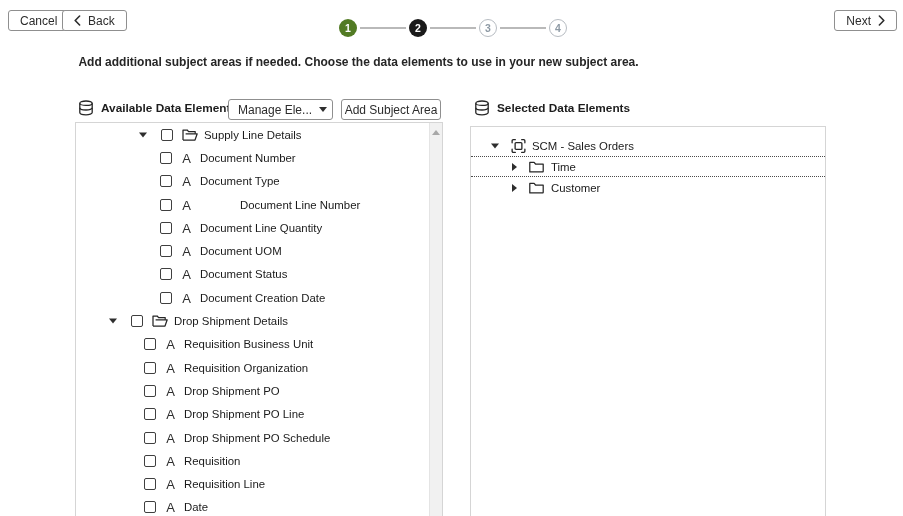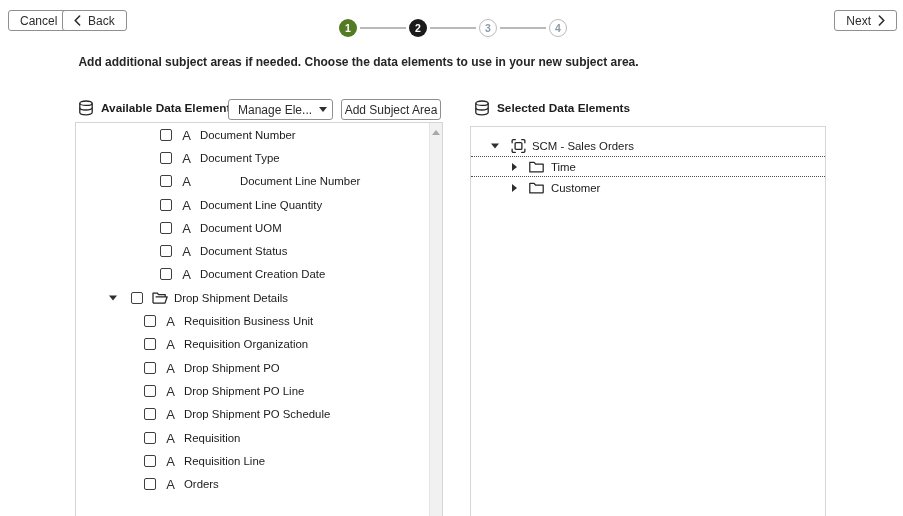--- a/index.html
+++ b/index.html
@@ -148,20 +148,31 @@
       <path d="M1.8 3.2 v4.6 c0 1.2 2.8 2.2 6.2 2.2 s6.2 -1 6.2 -2.2 V3.2"></path>
       <path d="M1.8 7.8 v4.8 c0 1.2 2.8 2.2 6.2 2.2 s6.2 -1 6.2 -2.2 V7.8"></path>
     </svg>
   </span>
   <span class="panel-title">Selected Data Elements</span>
 </div>
 
 <div class="tree-panel" id="available-panel">
   <div class="tree-body" id="avail-tree">
       <div class="trow">
+        <div class="arr-down" style="left: 63px;"></div>
+        <div class="cbox" style="left: 85px;"></div>
+        <div class="icon-slot" style="left: 106px;">
+          <svg width="16" height="13" viewBox="0 0 16 13" fill="none" stroke="#262626" stroke-width="1.25" stroke-linejoin="round">
+            <path d="M1 11.5 V1.5 h4.2 l1.4 1.6 h6.6 v2.2"></path>
+            <path d="M3.6 5.3 h11.6 l-2.2 6.2 H1"></path>
+          </svg>
+        </div>
+        <div class="tlabel" style="left: 128px;">Supply Line Details</div>
+      </div>
+      <div class="trow">
         <div class="cbox" style="left: 84px;"></div>
         <div class="attr-glyph" style="left: 103px;">A</div>
         <div class="tlabel" style="left: 124px;">Document Number</div>
       </div>
       <div class="trow">
         <div class="cbox" style="left: 84px;"></div>
         <div class="attr-glyph" style="left: 103px;">A</div>
         <div class="tlabel" style="left: 124px;">Document Type</div>
       </div>
       <div class="trow">
@@ -231,21 +242,21 @@
         <div class="tlabel" style="left: 108px;">Requisition</div>
       </div>
       <div class="trow">
         <div class="cbox" style="left: 68px;"></div>
         <div class="attr-glyph" style="left: 87px;">A</div>
         <div class="tlabel" style="left: 108px;">Requisition Line</div>
       </div>
       <div class="trow">
         <div class="cbox" style="left: 68px;"></div>
         <div class="attr-glyph" style="left: 87px;">A</div>
-        <div class="tlabel" style="left: 108px;">Orders</div>
+        <div class="tlabel" style="left: 108px;">Date</div>
       </div>
     </div>
   <div id="avail-scrollbar">
     <div class="scroll-up-arrow"></div>
   </div>
 </div>
 
 <div class="tree-panel" id="selected-panel">
   <div class="tree-body" id="sel-tree">
       <div class="trow">

